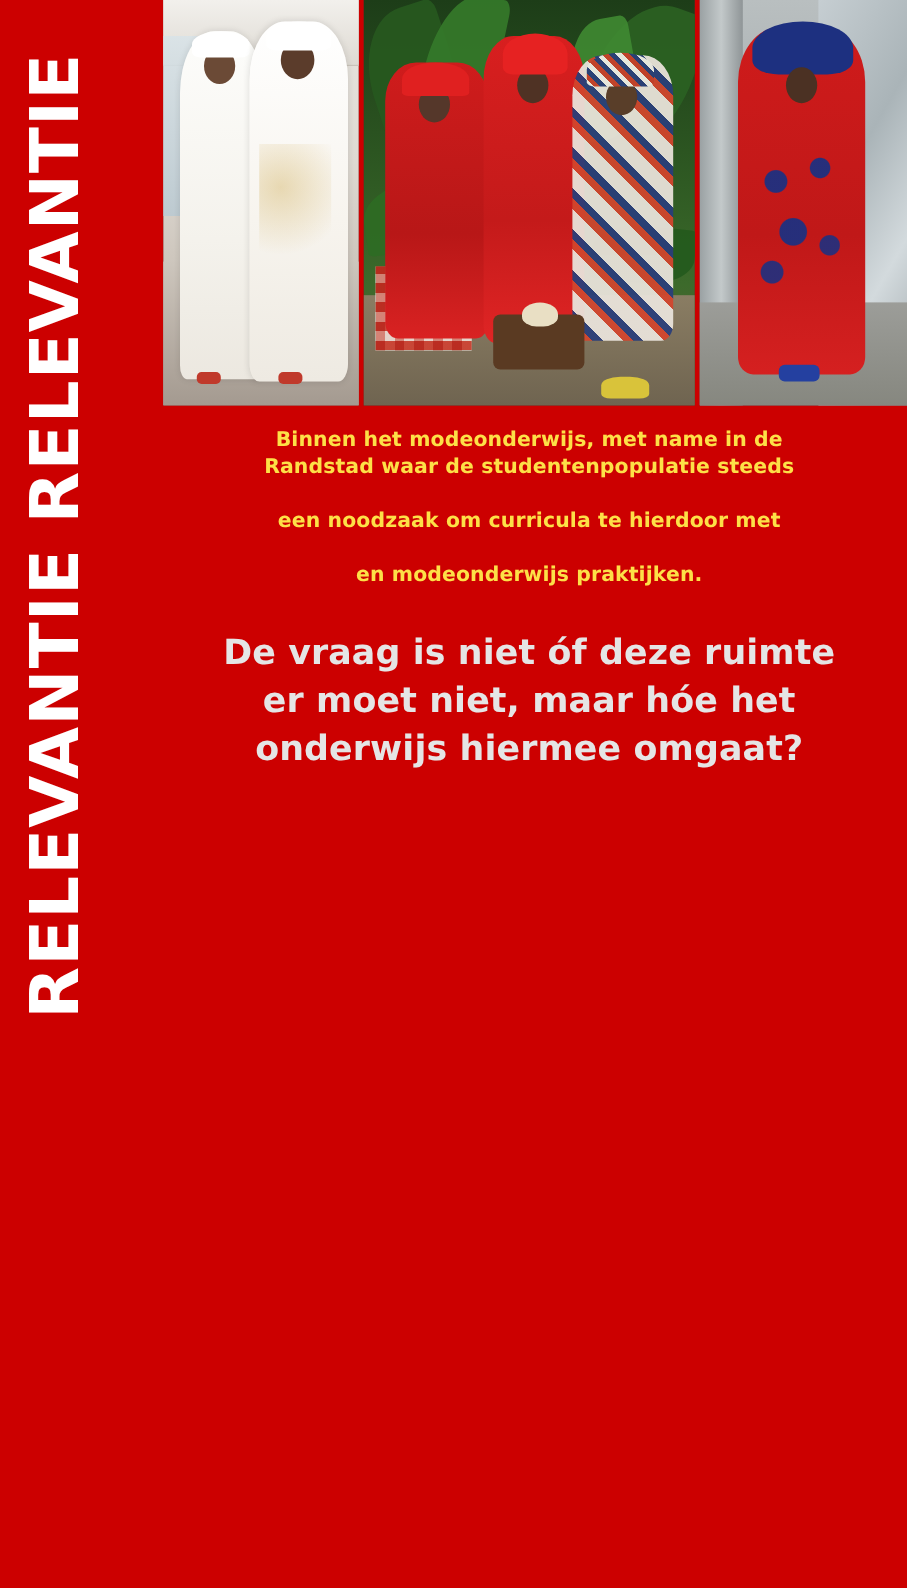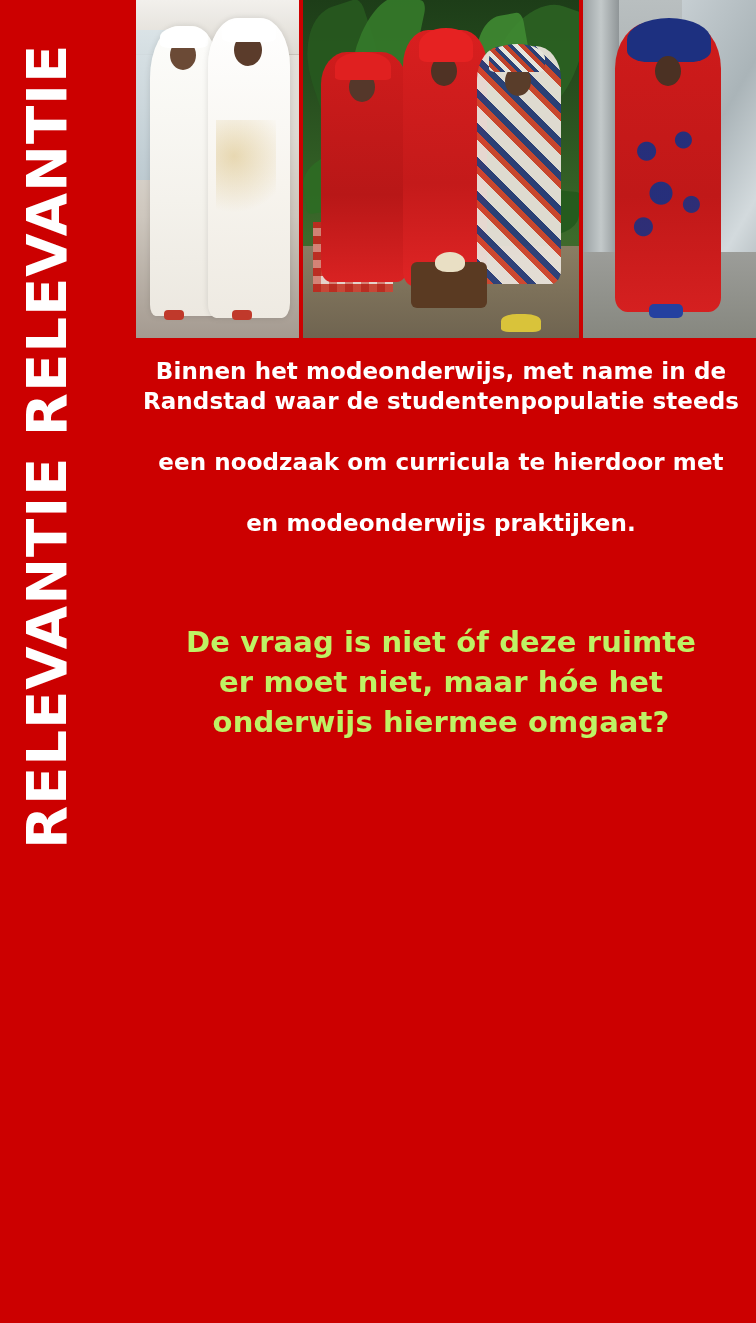--- a/index.html
+++ b/index.html
@@ -242,35 +242,35 @@
   }
 
   
   .text-area {
     position: absolute;
     left: 136px;
     top: 356px;
     width: 610px;
   }
   .para-1 {
-    color: #ffffff;
+    color: #fde047;
     font-weight: bold;
-    font-size: 23px;
+    font-size: 17px;
     line-height: 1.32;
     text-align: center;
     margin: 0;
     letter-spacing: .1px;
   }
   .para-2 {
-    color: #bef264;
+    color: #e5e5e5;
     font-weight: bold;
     font-size: 29px;
     line-height: 1.38;
     text-align: center;
-    margin: 84px 0 0 0;
+    margin: 32px 0 0 0;
     letter-spacing: .1px;
   }
 </style>
 </head>
 <body>
 
 <div class="slide">
 
   <div class="side-title">
     <div class="side-title-text">RELEVANTIE RELEVANTIE</div>

